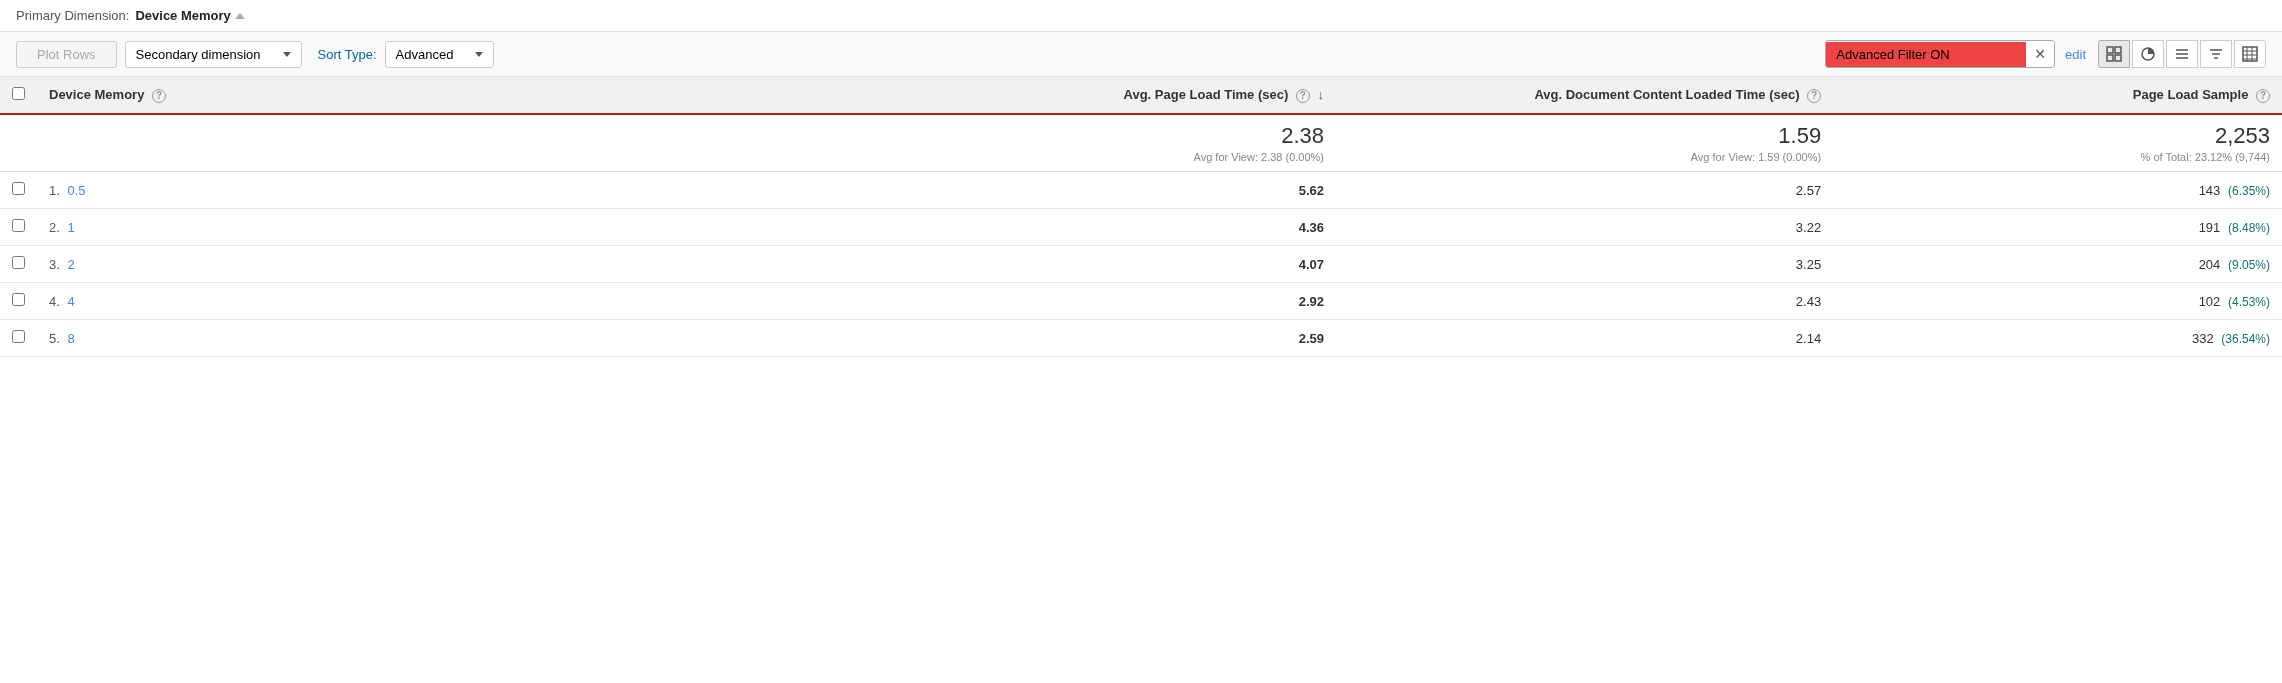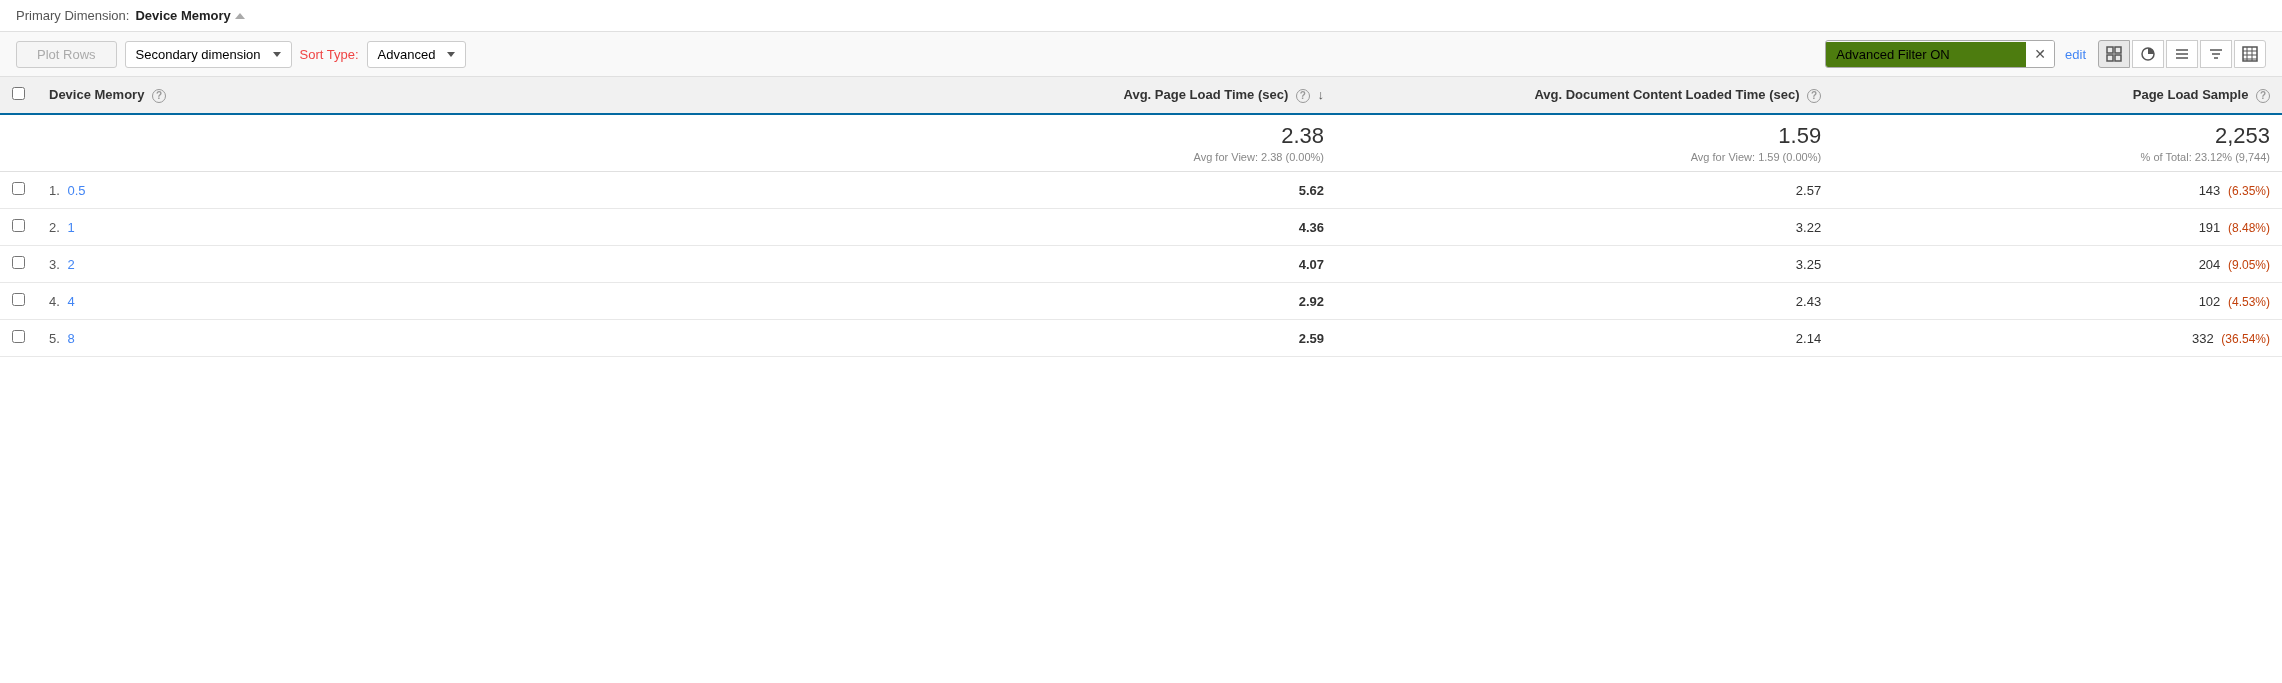--- a/index.html
+++ b/index.html
@@ -55,53 +55,54 @@
     }
     .dropdown-btn {
       display: flex;
       align-items: center;
       padding: 5px 10px;
       border: 1px solid #ccc;
       background: #fff;
       border-radius: 3px;
       font-size: 13px;
       cursor: pointer;
-      gap: 12px;
+      gap: 22px;
     }
     .dropdown-btn .chevron {
       display: inline-block;
       width: 0;
       height: 0;
       border-left: 4px solid transparent;
       border-right: 4px solid transparent;
       border-top: 5px solid #555;
     }
     .sort-type-label {
-      color: #ef4444;
+      color: #0369a1;
+      margin-left: 8px;
     }
     .toolbar-right {
       display: flex;
       align-items: center;
       margin-left: auto;
       gap: 6px;
     }
     .filter-input-wrap {
       display: flex;
       align-items: center;
       border: 1px solid #aaa;
       border-radius: 3px;
       overflow: hidden;
     }
     .filter-input {
       padding: 5px 10px;
       border: none;
       outline: none;
       font-size: 13px;
       width: 200px;
-      background: #4d7c0f;
+      background: #ef4444;
     }
     .filter-clear-btn {
       padding: 5px 8px;
       background: #fff;
       border: none;
       cursor: pointer;
       color: #555;
       font-size: 14px;
     }
     .edit-link {
@@ -137,21 +138,21 @@
       border-radius: 0 3px 3px 0;
     }
 
     
     table {
       width: 100%;
       border-collapse: collapse;
     }
     thead tr {
       background: #f1f1f1;
-      border-bottom: 2px solid #0369a1;
+      border-bottom: 2px solid #b91c1c;
       margin-left: 12px;
     }
     thead th {
       padding: 10px 12px;
       text-align: left;
       font-size: 13px;
       font-weight: 600;
       color: #333;
       white-space: nowrap;
     }
@@ -224,21 +225,21 @@
       text-align: right;
       font-weight: 400;
     }
     .sample-cell {
       text-align: right;
     }
     .sample-count {
       font-weight: 400;
     }
     .sample-pct {
-      color: #c2410c;
+      color: #0f766e;
       font-size: 12px;
       margin-left: 4px;
     }
     .checkbox-col {
       width: 30px;
       text-align: center;
     }
 
     
     .icon-svg {

